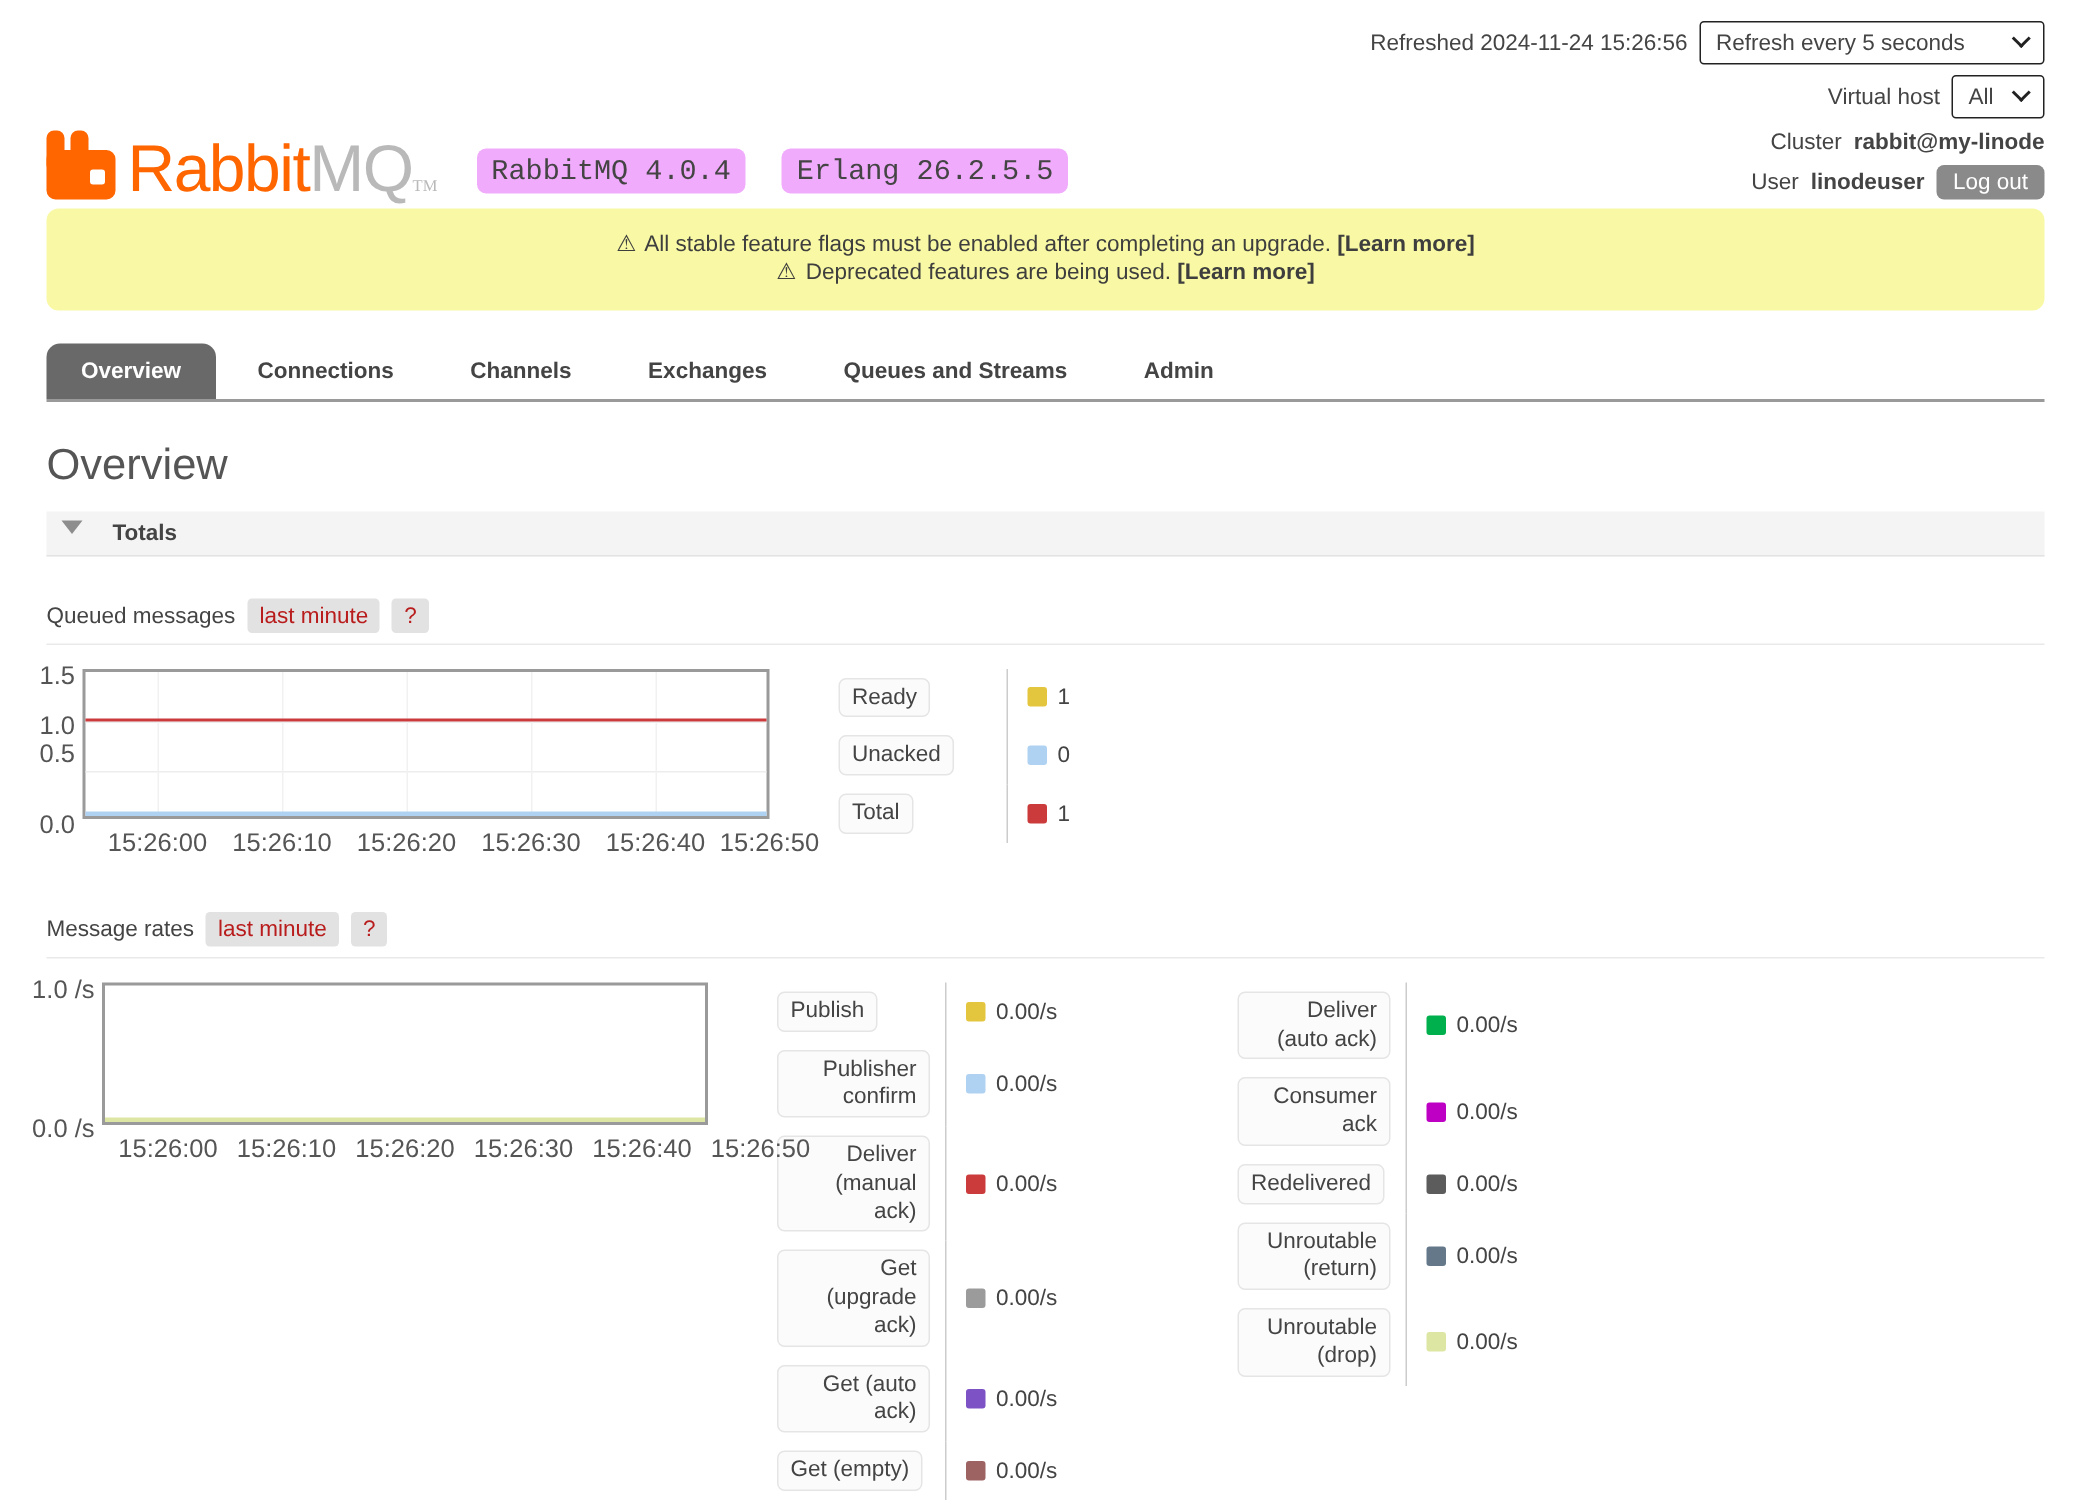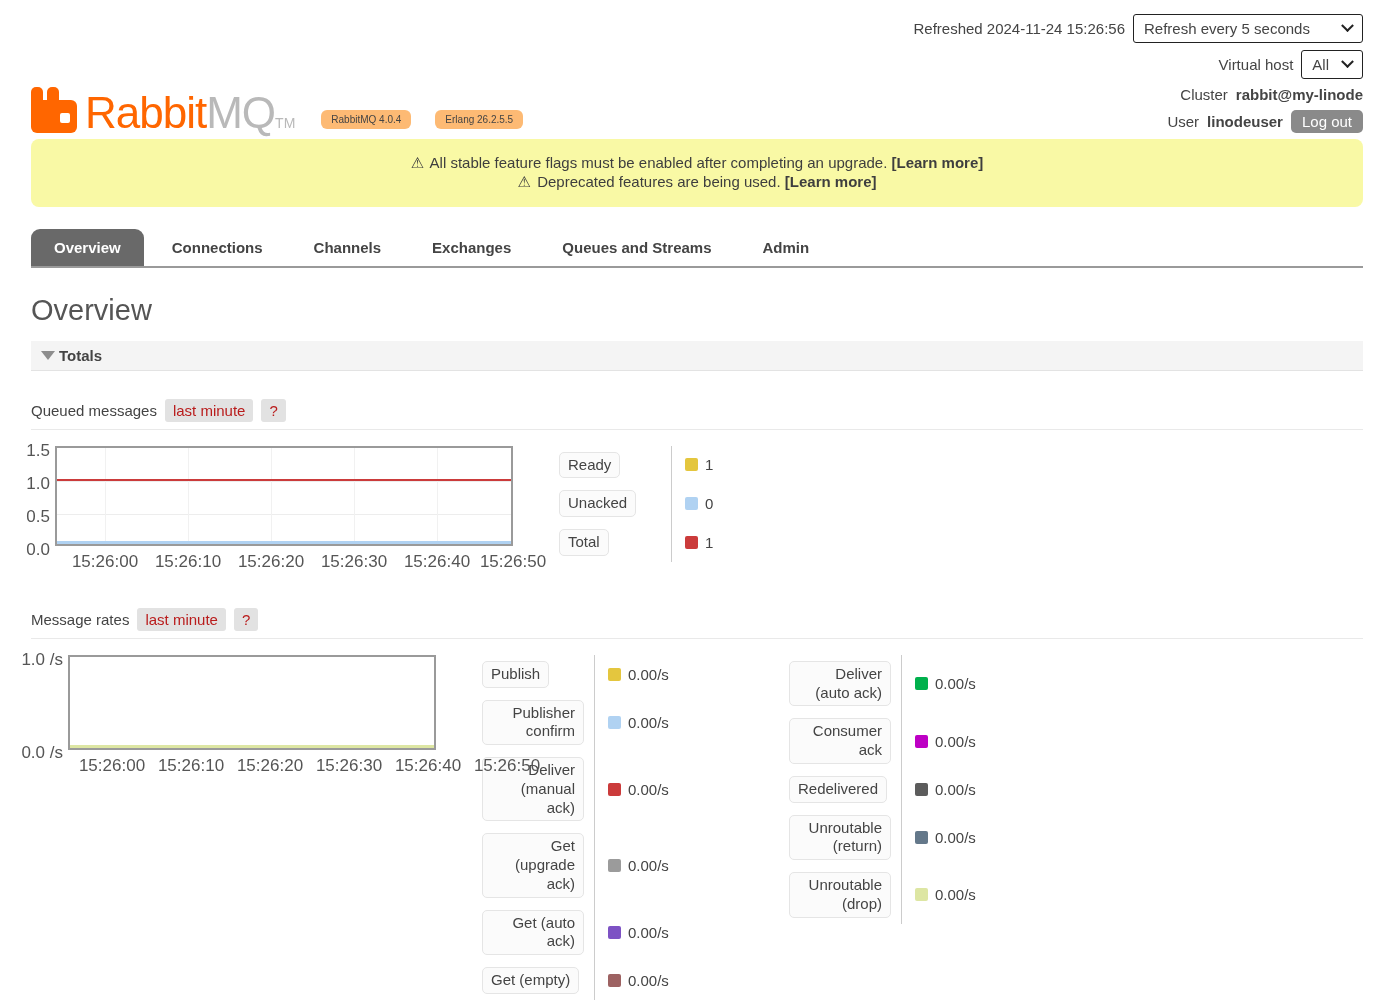--- a/index.html
+++ b/index.html
@@ -15,23 +15,23 @@
   .brand-block { display: flex; align-items: flex-end; gap: 26px; padding-top: 8px; }
   .logo { display: flex; align-items: flex-end; }
   .logo-mark { width: 46px; height: 46px; position: relative; margin-right: 8px; }
   .logo-mark .base { position:absolute; left:0; top:13px; width:46px; height:33px; background:#f60; border-radius:6px; }
   .logo-mark .ear1 { position:absolute; left:0; top:0; width:12px; height:28px; background:#f60; border-radius:5px; }
   .logo-mark .ear2 { position:absolute; left:16px; top:0; width:12px; height:28px; background:#f60; border-radius:5px; }
   .logo-mark .hole { position:absolute; left:29px; top:26px; width:10px; height:10px; background:#fff; border-radius:2px; }
   .logo-text { font-size: 44px; letter-spacing: -1px; line-height: 0.9; }
   .logo-text .rabbit { color: #f60; text-align: right; }
   .logo-text .mq { color: #b9b9b9; }
-  .logo-text .tm { font-size: 14px; color: #b9b9b9; letter-spacing: 0; }
+  .logo-text .tm { font-size: 11px; color: #b9b9b9; letter-spacing: 0; font-family: Liberation Serif, serif; }
   .version-badges { display: flex; gap: 24px; padding-bottom: 4px; }
-  .badge-box { background:#fdba74; color:#444; border-radius:6px; padding: 4px 10px; font-size: 10px; white-space: nowrap; }
+  .badge-box { background:#f0abfc; color:#444; border-radius:6px; padding: 4px 10px; font-size: 19px; white-space: nowrap; font-family: Liberation Mono, monospace; }
 
   .top-right { display:flex; flex-direction:column; align-items:flex-end; gap:7px; padding-top:2px; }
   .tr-row { display:flex; align-items:center; gap:8px; }
   .select-box { display:flex; align-items:center; justify-content:space-between; gap:14px;
     border:1px solid #222; border-radius:3px; background:#fff; padding:5px 10px; cursor:pointer; }
   .select-wide { width: 230px; }
   .chev { width:9px; height:9px; border-right:2.5px solid #222; border-bottom:2.5px solid #222;
     transform: rotate(45deg) translate(-2px,-2px); display:inline-block; }
   .bold { font-weight: bold; }
   .logout-btn { background:#8a8a8a; color:#fff; border:none; border-radius:5px; padding:3px 11px;
@@ -44,37 +44,37 @@
   .warn-glyph { margin-right: 2px; }
 
   
   .tabs { margin: 0 25px 0 31px; display:flex; border-bottom: 2px solid #9a9a9a; }
   .tab { padding: 10px 23px; font-weight:bold; color:#444; cursor:pointer; white-space:nowrap; margin-right: 5px; }
   .tab.active { background:#696969; color:#fff; border-radius: 9px 9px 0 0; }
 
   
   h1.page-title { font-size: 29px; font-weight: normal; color:#555; margin: 26px 0 14px 31px; }
   .totals-bar { margin: 0 25px 0 31px; background:#f4f4f4; border-bottom:1px solid #e3e3e3;
-    display:flex; align-items:center; gap:4px; padding: 6px 10px; }
+    display:flex; gap:20px; padding: 6px 10px; }
   .tri-down { width:0; height:0; border-left:7px solid transparent; border-right:7px solid transparent;
     border-top:9px solid #8d8d8d; cursor:pointer; }
   .totals-label { font-weight: bold; }
 
   
   .section-head { margin: 0 25px 0 31px; display:flex; align-items:center; gap:8px;
     padding: 6px 0 7px 0; border-bottom: 1px solid #e9e9e9; }
   .sec-queued { margin-top: 22px; }
   .sec-rates  { margin-top: 40px; }
   .pill-badge { background:#e2e2e2; border-radius:3px; padding: 3px 8px; color:#b91c1c; cursor:pointer; }
 
   
   .section-body { display:flex; margin: 16px 0 0 31px; align-items:flex-start; }
   .plot { position:relative; border:2px solid #9a9a9a; background:#fff; }
   .plot1 { width:458px; height:100px; margin-left:24px; }
-  .plot2 { width:368px; height:95px; margin-left:37px; }
+  .plot2 { width:404px; height:95px; margin-left:37px; }
   .ytick, .xtick { position:absolute; font-size:17px; color:#555; white-space:nowrap; }
   .ytick { right: calc(100% + 7px); }
   .xtick { top: calc(100% + 8px); transform: translateX(-50%); }
   .grid-h { position:absolute; left:0; right:0; height:1px; background:#ededed; }
   .grid-v { position:absolute; top:0; bottom:0; width:1px; background:#f1f1f1; }
   .series-line { position:absolute; left:0; right:0; }
 
   
   .legend { margin-left: 46px; }
   .legend2 { margin-left: 46px; }
@@ -166,21 +166,21 @@
   <span>Queued messages</span>
   <span class="pill-badge">last minute</span>
   <span class="pill-badge">?</span>
 </div>
 
 <div class="section-body">
 
   <div class="plot plot1">
     <span class="ytick" style="top:-7px">1.5</span>
     <span class="ytick" style="top:26px">1.0</span>
-    <span class="ytick" style="top:59px">0.5</span>
+    <span class="ytick" style="top:45px">0.5</span>
     <span class="ytick" style="top:92px">0.0</span>
 
     <span class="grid-h" style="top:33px"></span>
     <span class="grid-h" style="top:66px"></span>
     <span class="grid-v" style="left:48px"></span>
     <span class="grid-v" style="left:131px"></span>
     <span class="grid-v" style="left:214px"></span>
     <span class="grid-v" style="left:297px"></span>
     <span class="grid-v" style="left:380px"></span>
 

